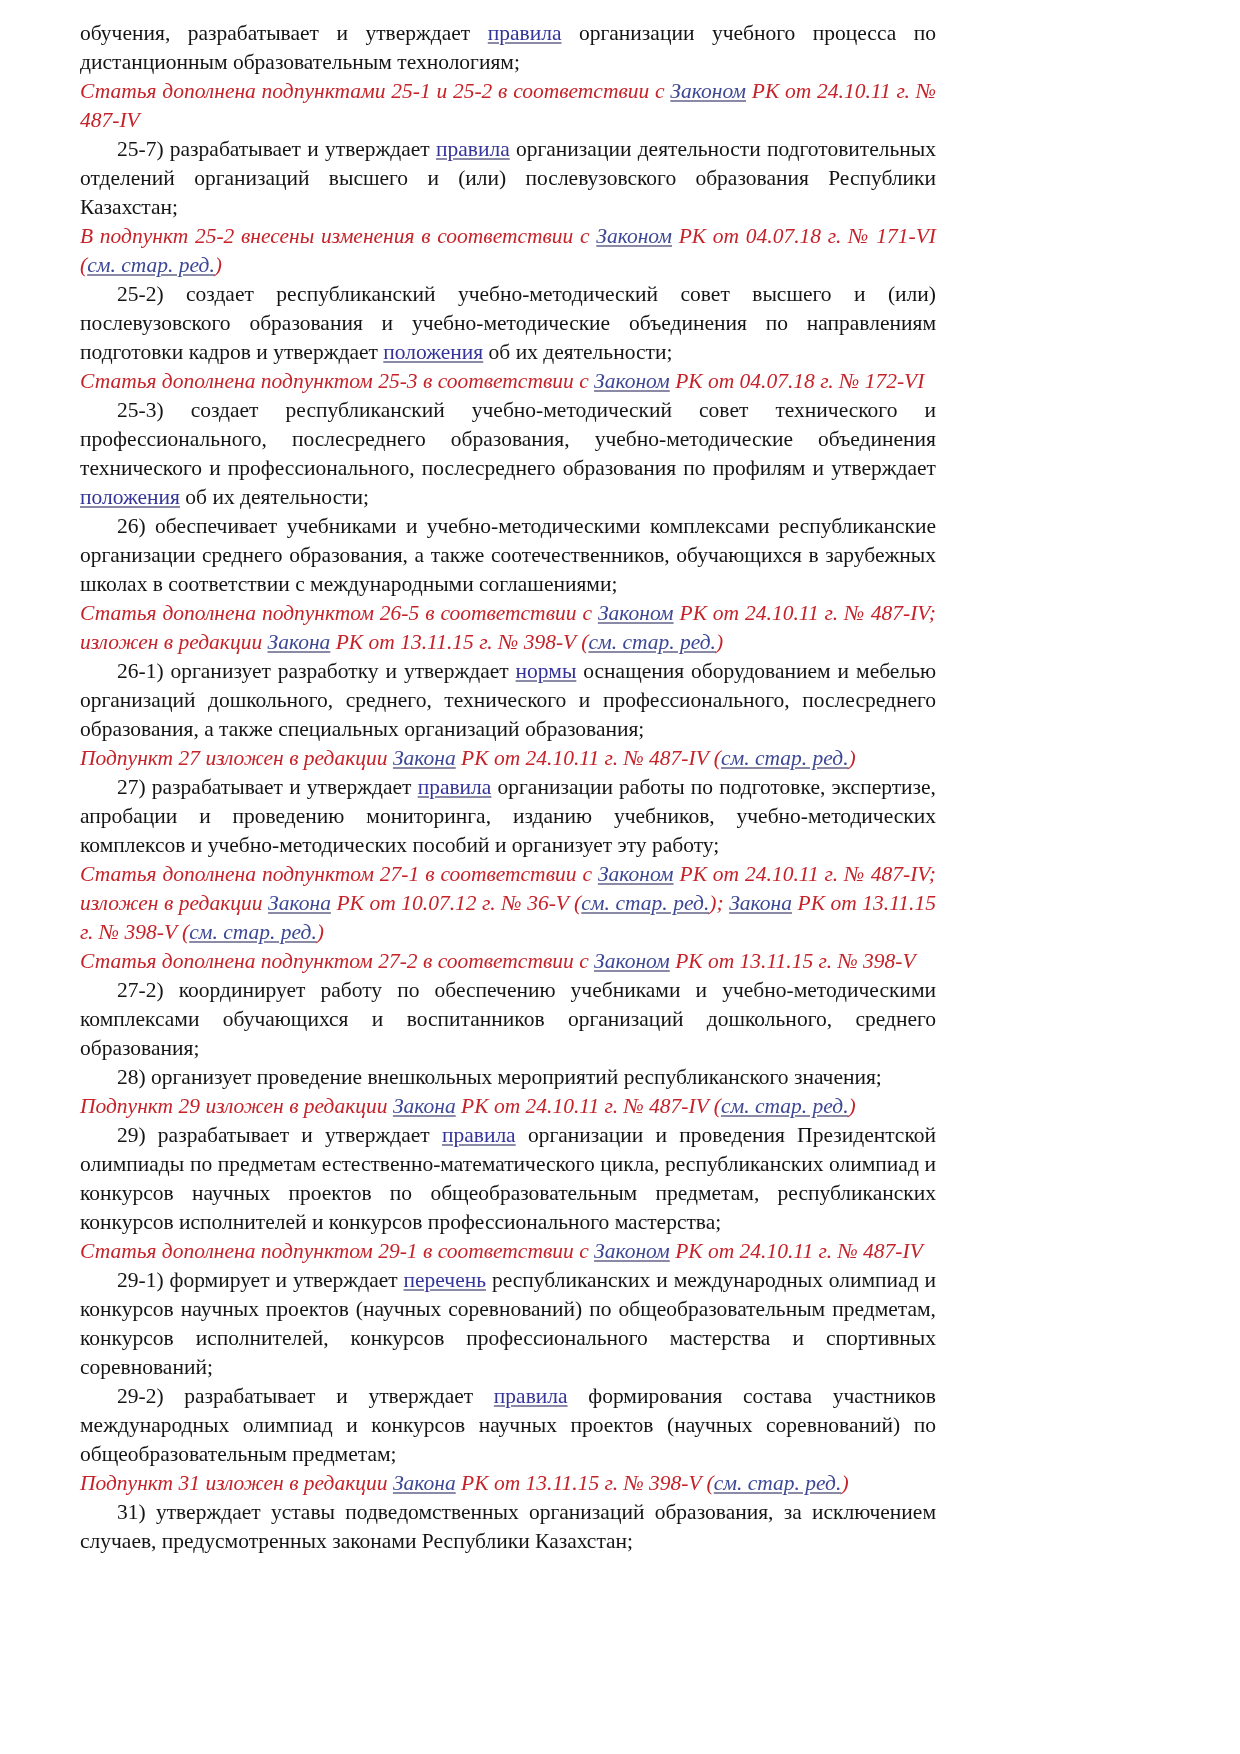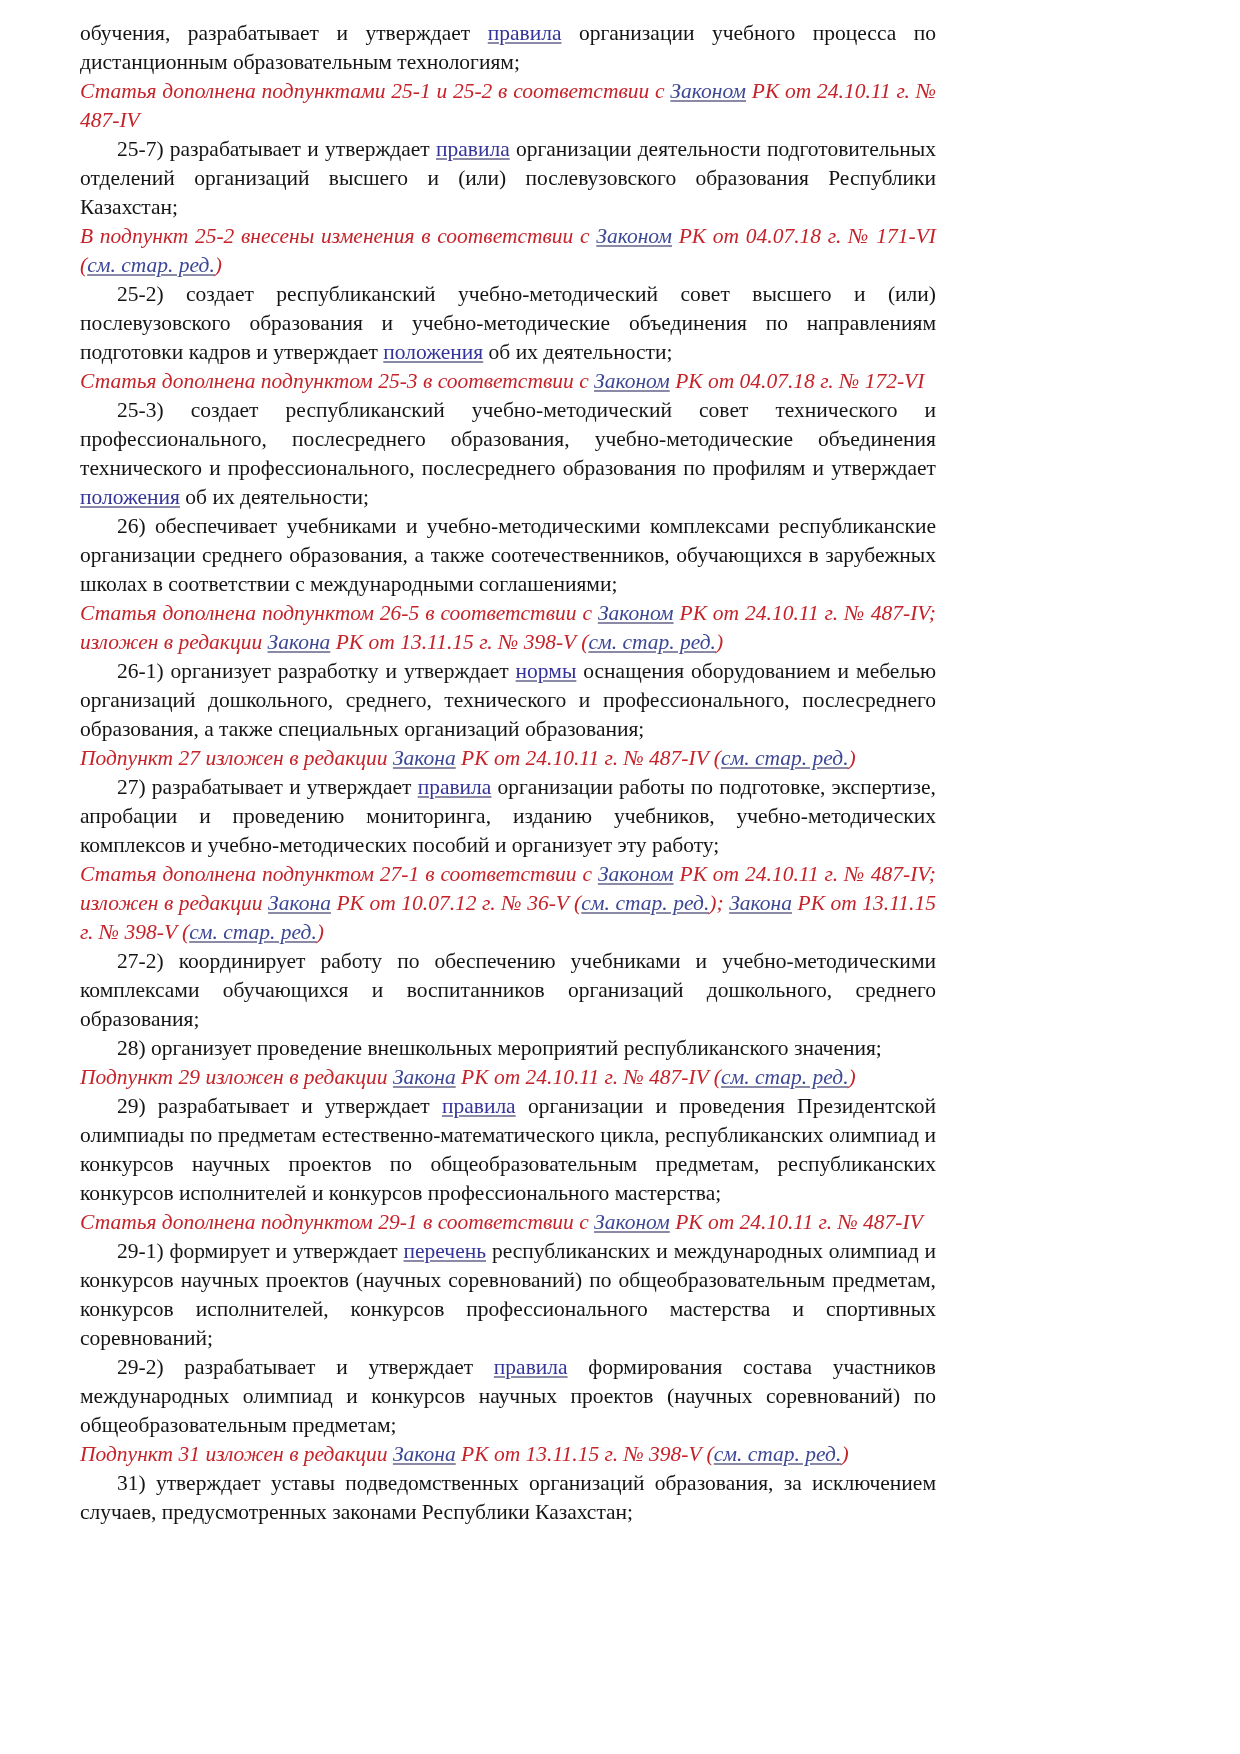--- a/index.html
+++ b/index.html
@@ -45,20 +45,21 @@
     <p class="ann"><span class="r-ann">В подпункт 25-2 внесены изменения в соответствии с </span><a class="r-annlink">Законом</a><span class="r-ann"> РК от 04.07.18 г. № 171-VI (</span><a class="r-annlink">см. стар. ред.</a><span class="r-ann">)</span></p>
     <p class="body indent"><span class="r-body">25-2) создает республиканский учебно-методический совет высшего и (или) послевузовского образования и учебно-методические объединения по направлениям подготовки кадров и утверждает </span><a class="r-link">положения</a><span class="r-body"> об их деятельности;</span></p>
     <p class="ann"><span class="r-ann">Статья дополнена подпунктом 25-3 в соответствии с </span><a class="r-annlink">Законом</a><span class="r-ann"> РК от 04.07.18 г. № 172-VI</span></p>
     <p class="body indent"><span class="r-body">25-3) создает республиканский учебно-методический совет технического и профессионального, послесреднего образования, учебно-методические объединения технического и профессионального, послесреднего образования по профилям и утверждает </span><a class="r-link">положения</a><span class="r-body"> об их деятельности;</span></p>
     <p class="body indent"><span class="r-body">26) обеспечивает учебниками и учебно-методическими комплексами республиканские организации среднего образования, а также соотечественников, обучающихся в зарубежных школах в соответствии с международными соглашениями;</span></p>
     <p class="ann"><span class="r-ann">Статья дополнена подпунктом 26-5 в соответствии с </span><a class="r-annlink">Законом</a><span class="r-ann"> РК от 24.10.11 г. № 487-IV; изложен в редакции </span><a class="r-annlink">Закона</a><span class="r-ann"> РК от 13.11.15 г. № 398-V (</span><a class="r-annlink">см. стар. ред.</a><span class="r-ann">)</span></p>
     <p class="body indent"><span class="r-body">26-1) организует разработку и утверждает </span><a class="r-link">нормы</a><span class="r-body"> оснащения оборудованием и мебелью организаций дошкольного, среднего, технического и профессионального, послесреднего образования, а также специальных организаций образования;</span></p>
     <p class="ann"><span class="r-ann">Подпункт 27 изложен в редакции </span><a class="r-annlink">Закона</a><span class="r-ann"> РК от 24.10.11 г. № 487-IV (</span><a class="r-annlink">см. стар. ред.</a><span class="r-ann">)</span></p>
     <p class="body indent"><span class="r-body">27) разрабатывает и утверждает </span><a class="r-link">правила</a><span class="r-body"> организации работы по подготовке, экспертизе, апробации и проведению мониторинга, изданию учебников, учебно-методических комплексов и учебно-методических пособий и организует эту работу;</span></p>
     <p class="ann"><span class="r-ann">Статья дополнена подпунктом 27-1 в соответствии с </span><a class="r-annlink">Законом</a><span class="r-ann"> РК от 24.10.11 г. № 487-IV; изложен в редакции </span><a class="r-annlink">Закона</a><span class="r-ann"> РК от 10.07.12 г. № 36-V (</span><a class="r-annlink">см. стар. ред.</a><span class="r-ann">); </span><a class="r-annlink">Закона</a><span class="r-ann"> РК от 13.11.15 г. № 398-V (</span><a class="r-annlink">см. стар. ред.</a><span class="r-ann">)</span></p>
+    <p class="ann"><span class="r-ann">Статья дополнена подпунктом 27-2 в соответствии с </span><a class="r-annlink">Законом</a><span class="r-ann"> РК от 13.11.15 г. № 398-V</span></p>
     <p class="body indent"><span class="r-body">27-2) координирует работу по обеспечению учебниками и учебно-методическими комплексами обучающихся и воспитанников организаций дошкольного, среднего образования;</span></p>
     <p class="body indent"><span class="r-body">28) организует проведение внешкольных мероприятий республиканского значения;</span></p>
     <p class="ann"><span class="r-ann">Подпункт 29 изложен в редакции </span><a class="r-annlink">Закона</a><span class="r-ann"> РК от 24.10.11 г. № 487-IV (</span><a class="r-annlink">см. стар. ред.</a><span class="r-ann">)</span></p>
     <p class="body indent"><span class="r-body">29) разрабатывает и утверждает </span><a class="r-link">правила</a><span class="r-body"> организации и проведения Президентской олимпиады по предметам естественно-математического цикла, республиканских олимпиад и конкурсов научных проектов по общеобразовательным предметам, республиканских конкурсов исполнителей и конкурсов профессионального мастерства;</span></p>
     <p class="ann"><span class="r-ann">Статья дополнена подпунктом 29-1 в соответствии с </span><a class="r-annlink">Законом</a><span class="r-ann"> РК от 24.10.11 г. № 487-IV</span></p>
     <p class="body indent"><span class="r-body">29-1) формирует и утверждает </span><a class="r-link">перечень</a><span class="r-body"> республиканских и международных олимпиад и конкурсов научных проектов (научных соревнований) по общеобразовательным предметам, конкурсов исполнителей, конкурсов профессионального мастерства и спортивных соревнований;</span></p>
     <p class="body indent"><span class="r-body">29-2) разрабатывает и утверждает </span><a class="r-link">правила</a><span class="r-body"> формирования состава участников международных олимпиад и конкурсов научных проектов (научных соревнований) по общеобразовательным предметам;</span></p>
     <p class="ann"><span class="r-ann">Подпункт 31 изложен в редакции </span><a class="r-annlink">Закона</a><span class="r-ann"> РК от 13.11.15 г. № 398-V (</span><a class="r-annlink">см. стар. ред.</a><span class="r-ann">)</span></p>
     <p class="body indent"><span class="r-body">31) утверждает уставы подведомственных организаций образования, за исключением случаев, предусмотренных законами Республики Казахстан;</span></p>
   </main>

